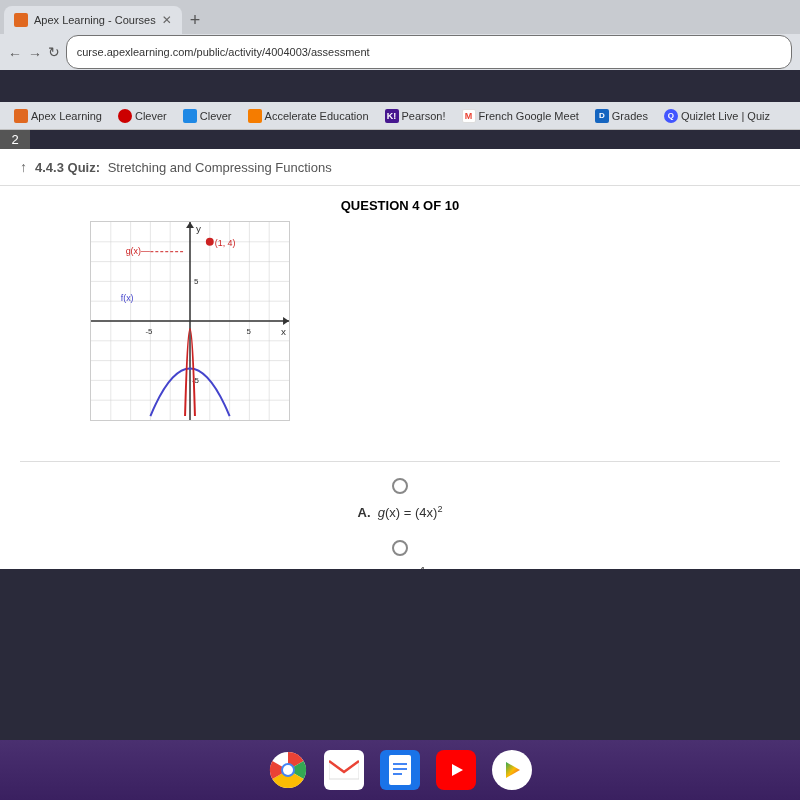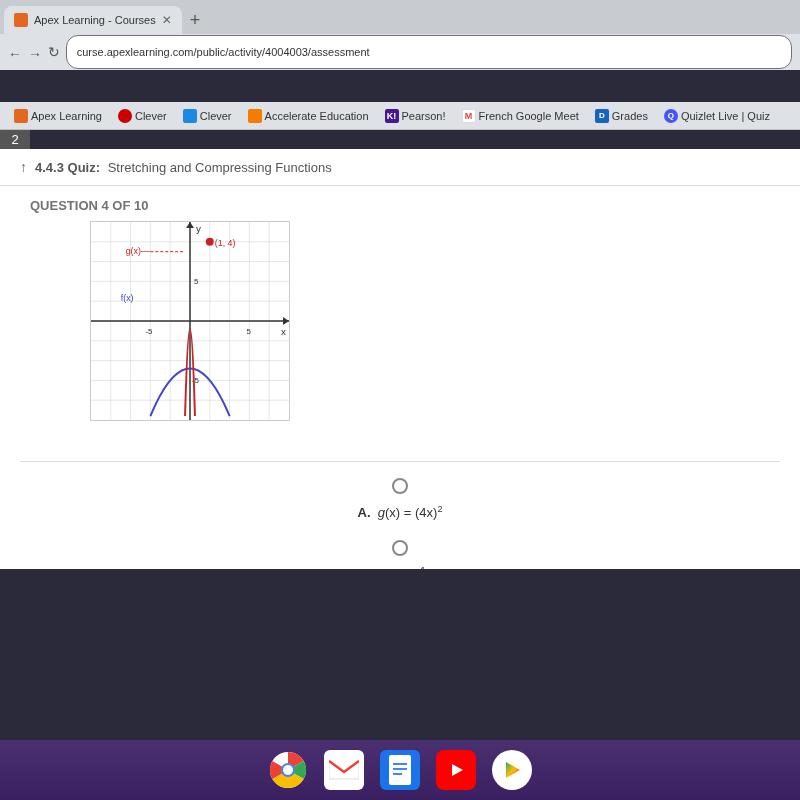--- a/index.html
+++ b/index.html
@@ -142,23 +142,24 @@
       font-size: 14px;
     }
 
     .question-section {
       padding: 12px 30px;
     }
 
     .question-number {
       font-size: 13px;
       font-weight: bold;
-      color: #737373;
+      color: #000000;
       text-transform: uppercase;
       margin-bottom: 8px;
+      text-align: center;
     }
 
     .question-text {
       font-size: 13px;
       color: #333;
       margin-bottom: 12px;
     }
 
     
     .graph-container {

